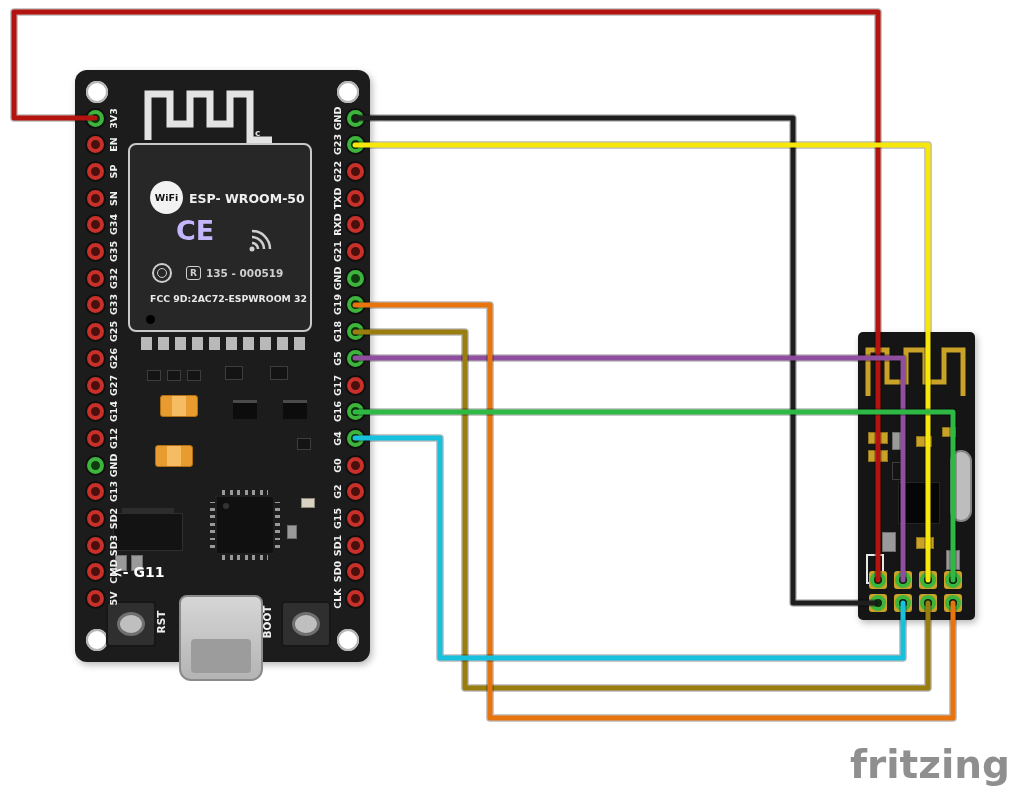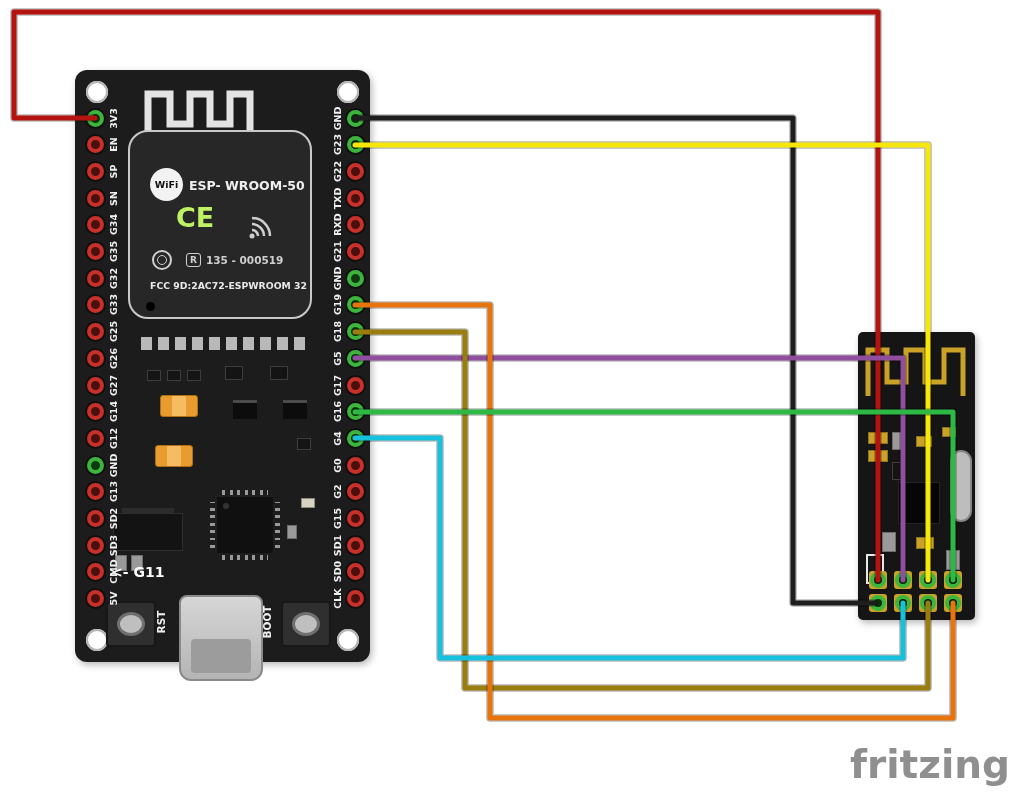--- a/index.html
+++ b/index.html
@@ -22,28 +22,28 @@
            box-shadow:0 0 0 2px rgba(0,0,0,.45);}
   .esp-pin.connected{border-color:var(--pin-connected,#3db53d);background:#0f3a10;}
   .pin-label{position:absolute;width:36px;height:11px;line-height:11px;text-align:center;
              font-size:9.5px;font-weight:bold;color:#f0f0f0;transform:rotate(-90deg);
              white-space:nowrap;}
 
   
   #esp-antenna{position:absolute;left:55px;top:8px;}
   #c-mark{position:absolute;left:180px;top:58px;font-size:9px;color:#ddd;font-weight:bold;}
 
-  #esp-shield{position:absolute;left:53px;top:60px;width:184px;height:189px;background:#272727;
-              border:2.5px solid #c9c9c9;border-radius:20px;box-sizing:border-box;}
+  #esp-shield{position:absolute;left:53px;top:73px;width:184px;height:189px;background:#272727;
+              border:2.5px solid #c9c9c9;border-radius:8px;box-sizing:border-box;}
   .wifi-logo{position:absolute;left:20px;top:36px;width:33px;height:33px;border-radius:50%;
              background:#f2f2f2;color:#111;font-size:9.5px;font-weight:bold;display:flex;
              align-items:center;justify-content:center;}
   .module-name{position:absolute;left:59px;top:46px;font-size:12.5px;font-weight:bold;color:#efefef;
                white-space:nowrap;}
-  .ce-mark{position:absolute;left:46px;top:70px;font-size:27px;font-weight:bold;color:#bef264;}
+  .ce-mark{position:absolute;left:46px;top:70px;font-size:27px;font-weight:bold;color:#c4b5fd;}
   #wifi-arcs{position:absolute;left:112px;top:74px;}
   .cert-ring{position:absolute;left:22px;top:118px;width:20px;height:20px;border:2px solid #cfcfcf;
              border-radius:50%;box-sizing:border-box;}
   .cert-ring::after{content:"";position:absolute;inset:3px;border:1.5px solid #cfcfcf;border-radius:50%;}
   .cert-row{position:absolute;left:56px;top:121px;color:#cfcfcf;font-size:10.5px;font-weight:bold;
             display:flex;gap:5px;align-items:center;}
   .r-box{border:1.5px solid #cfcfcf;border-radius:3px;padding:0 3px;font-size:9px;line-height:12px;}
   .fcc-line{position:absolute;left:5px;top:148px;width:172px;text-align:right;font-size:9.3px;
             font-weight:bold;color:#e8e8e8;white-space:nowrap;}
   .black-dot{position:absolute;left:16px;top:170px;width:9px;height:9px;border-radius:50%;background:#000;}

